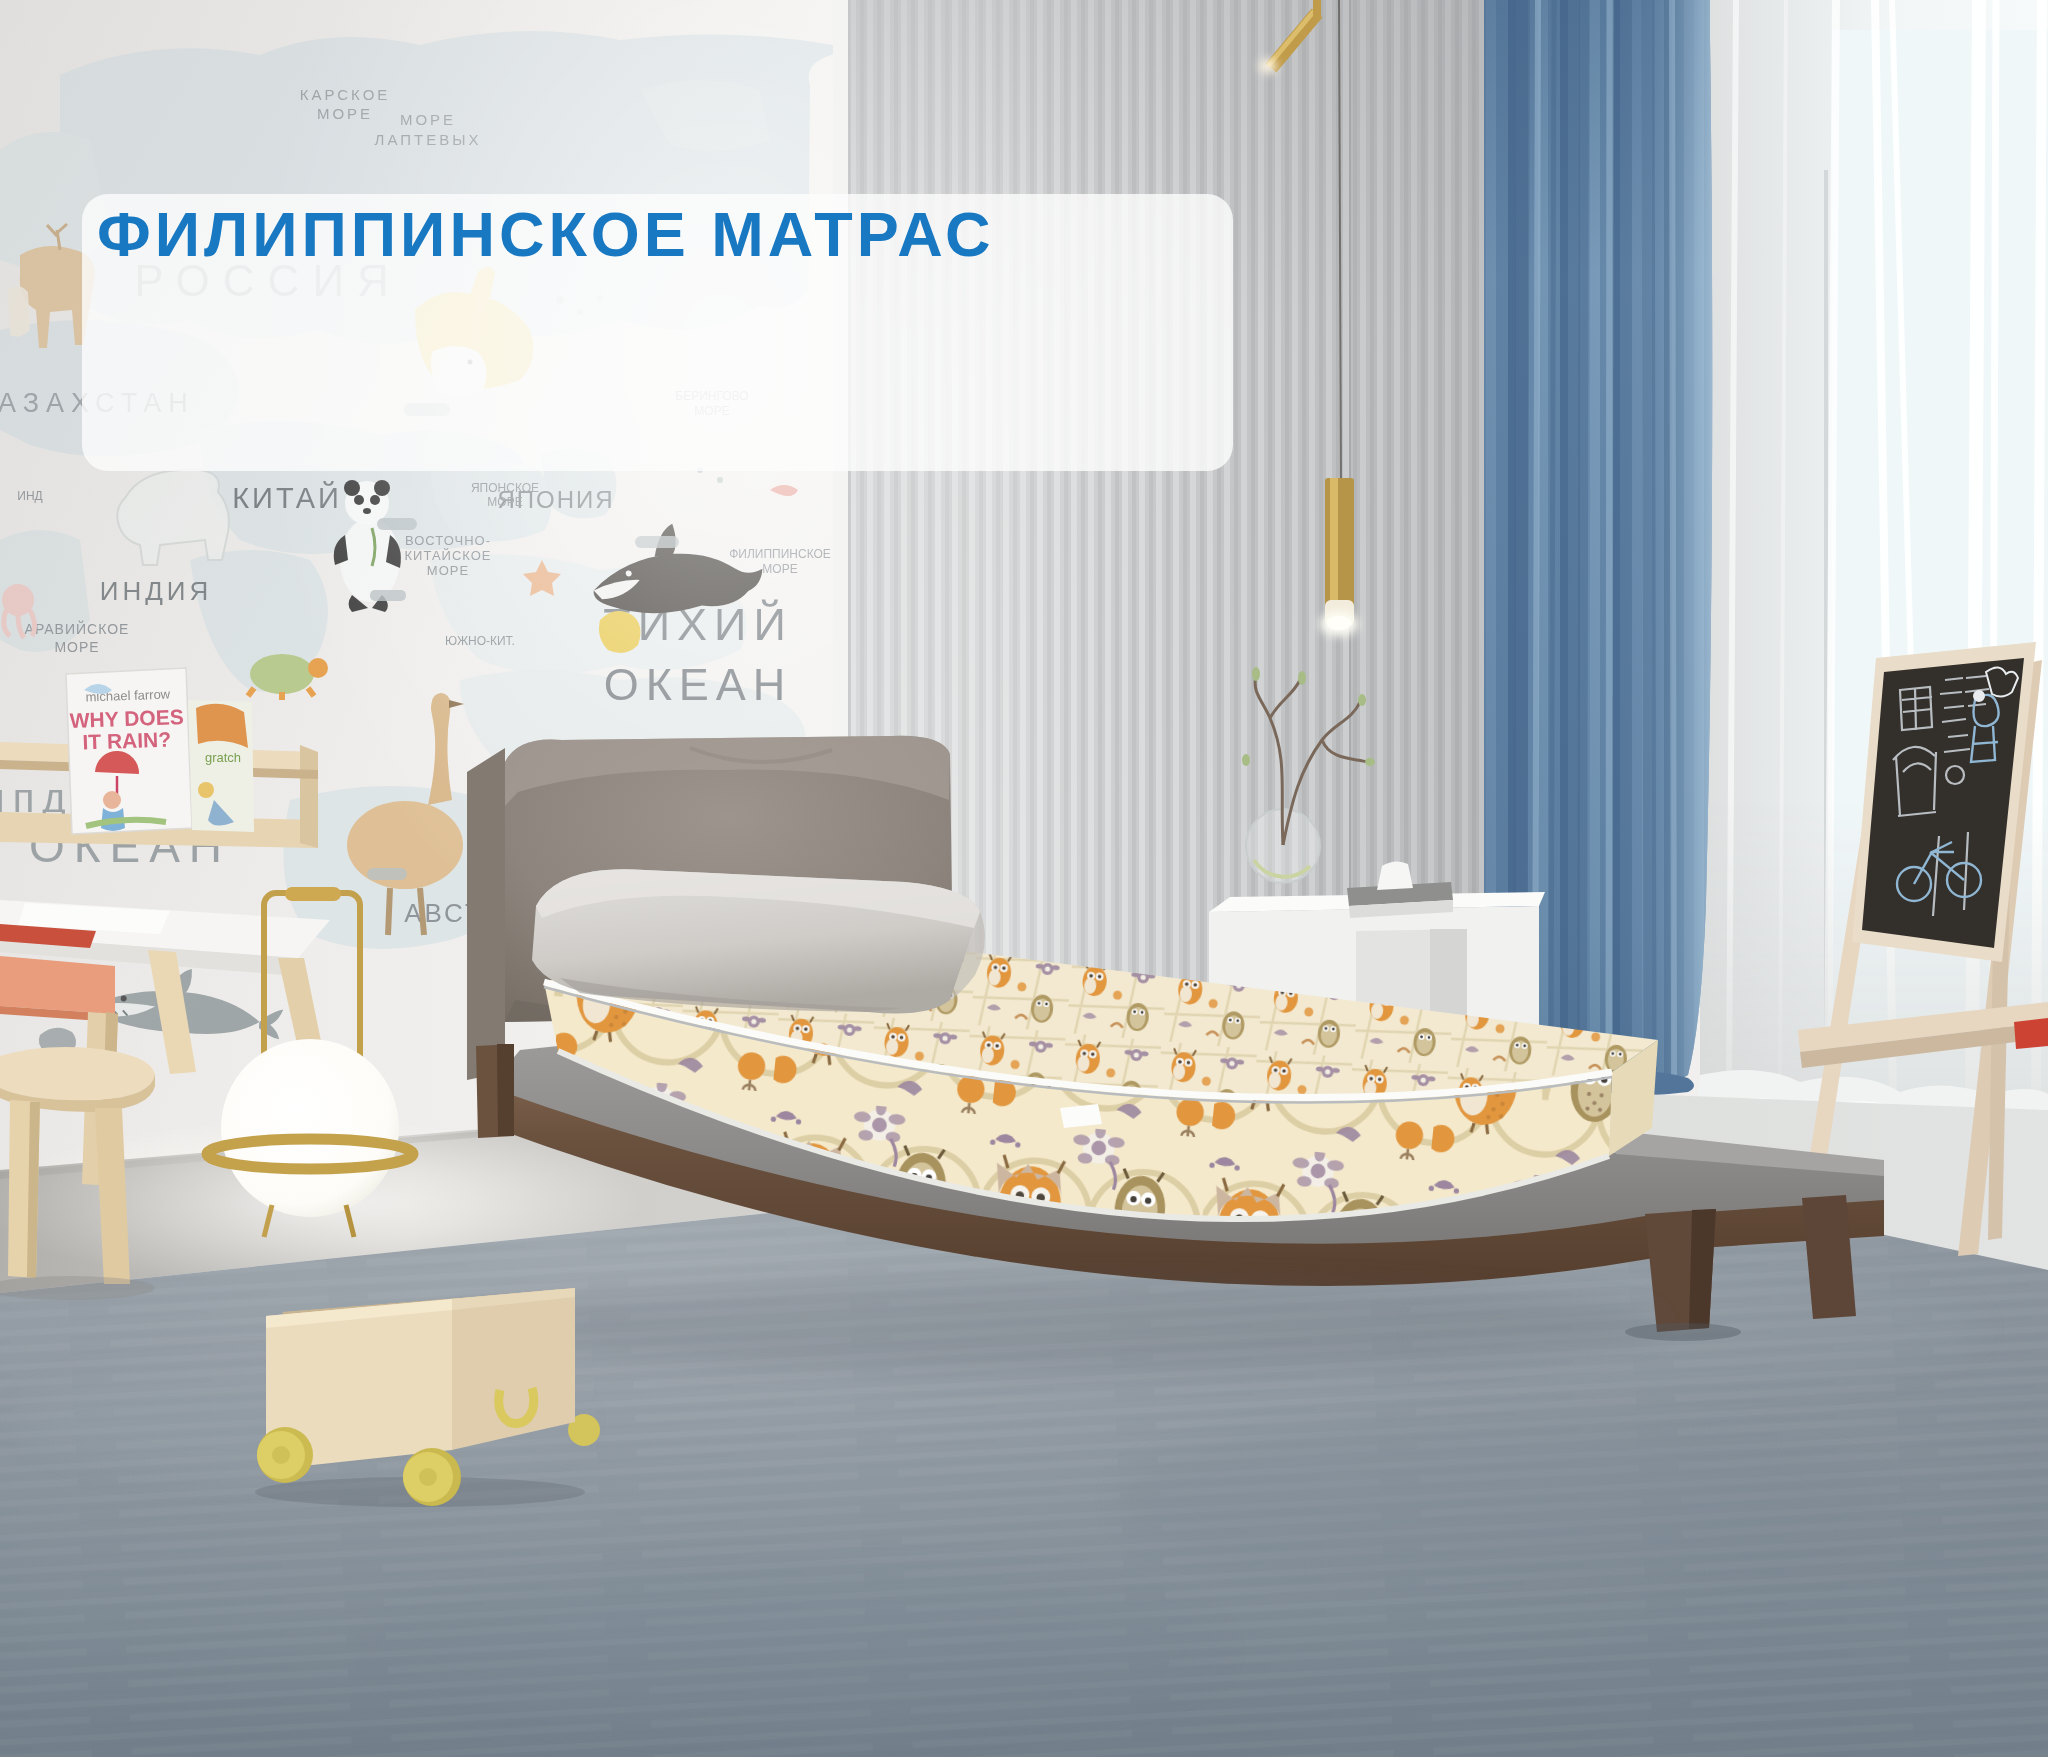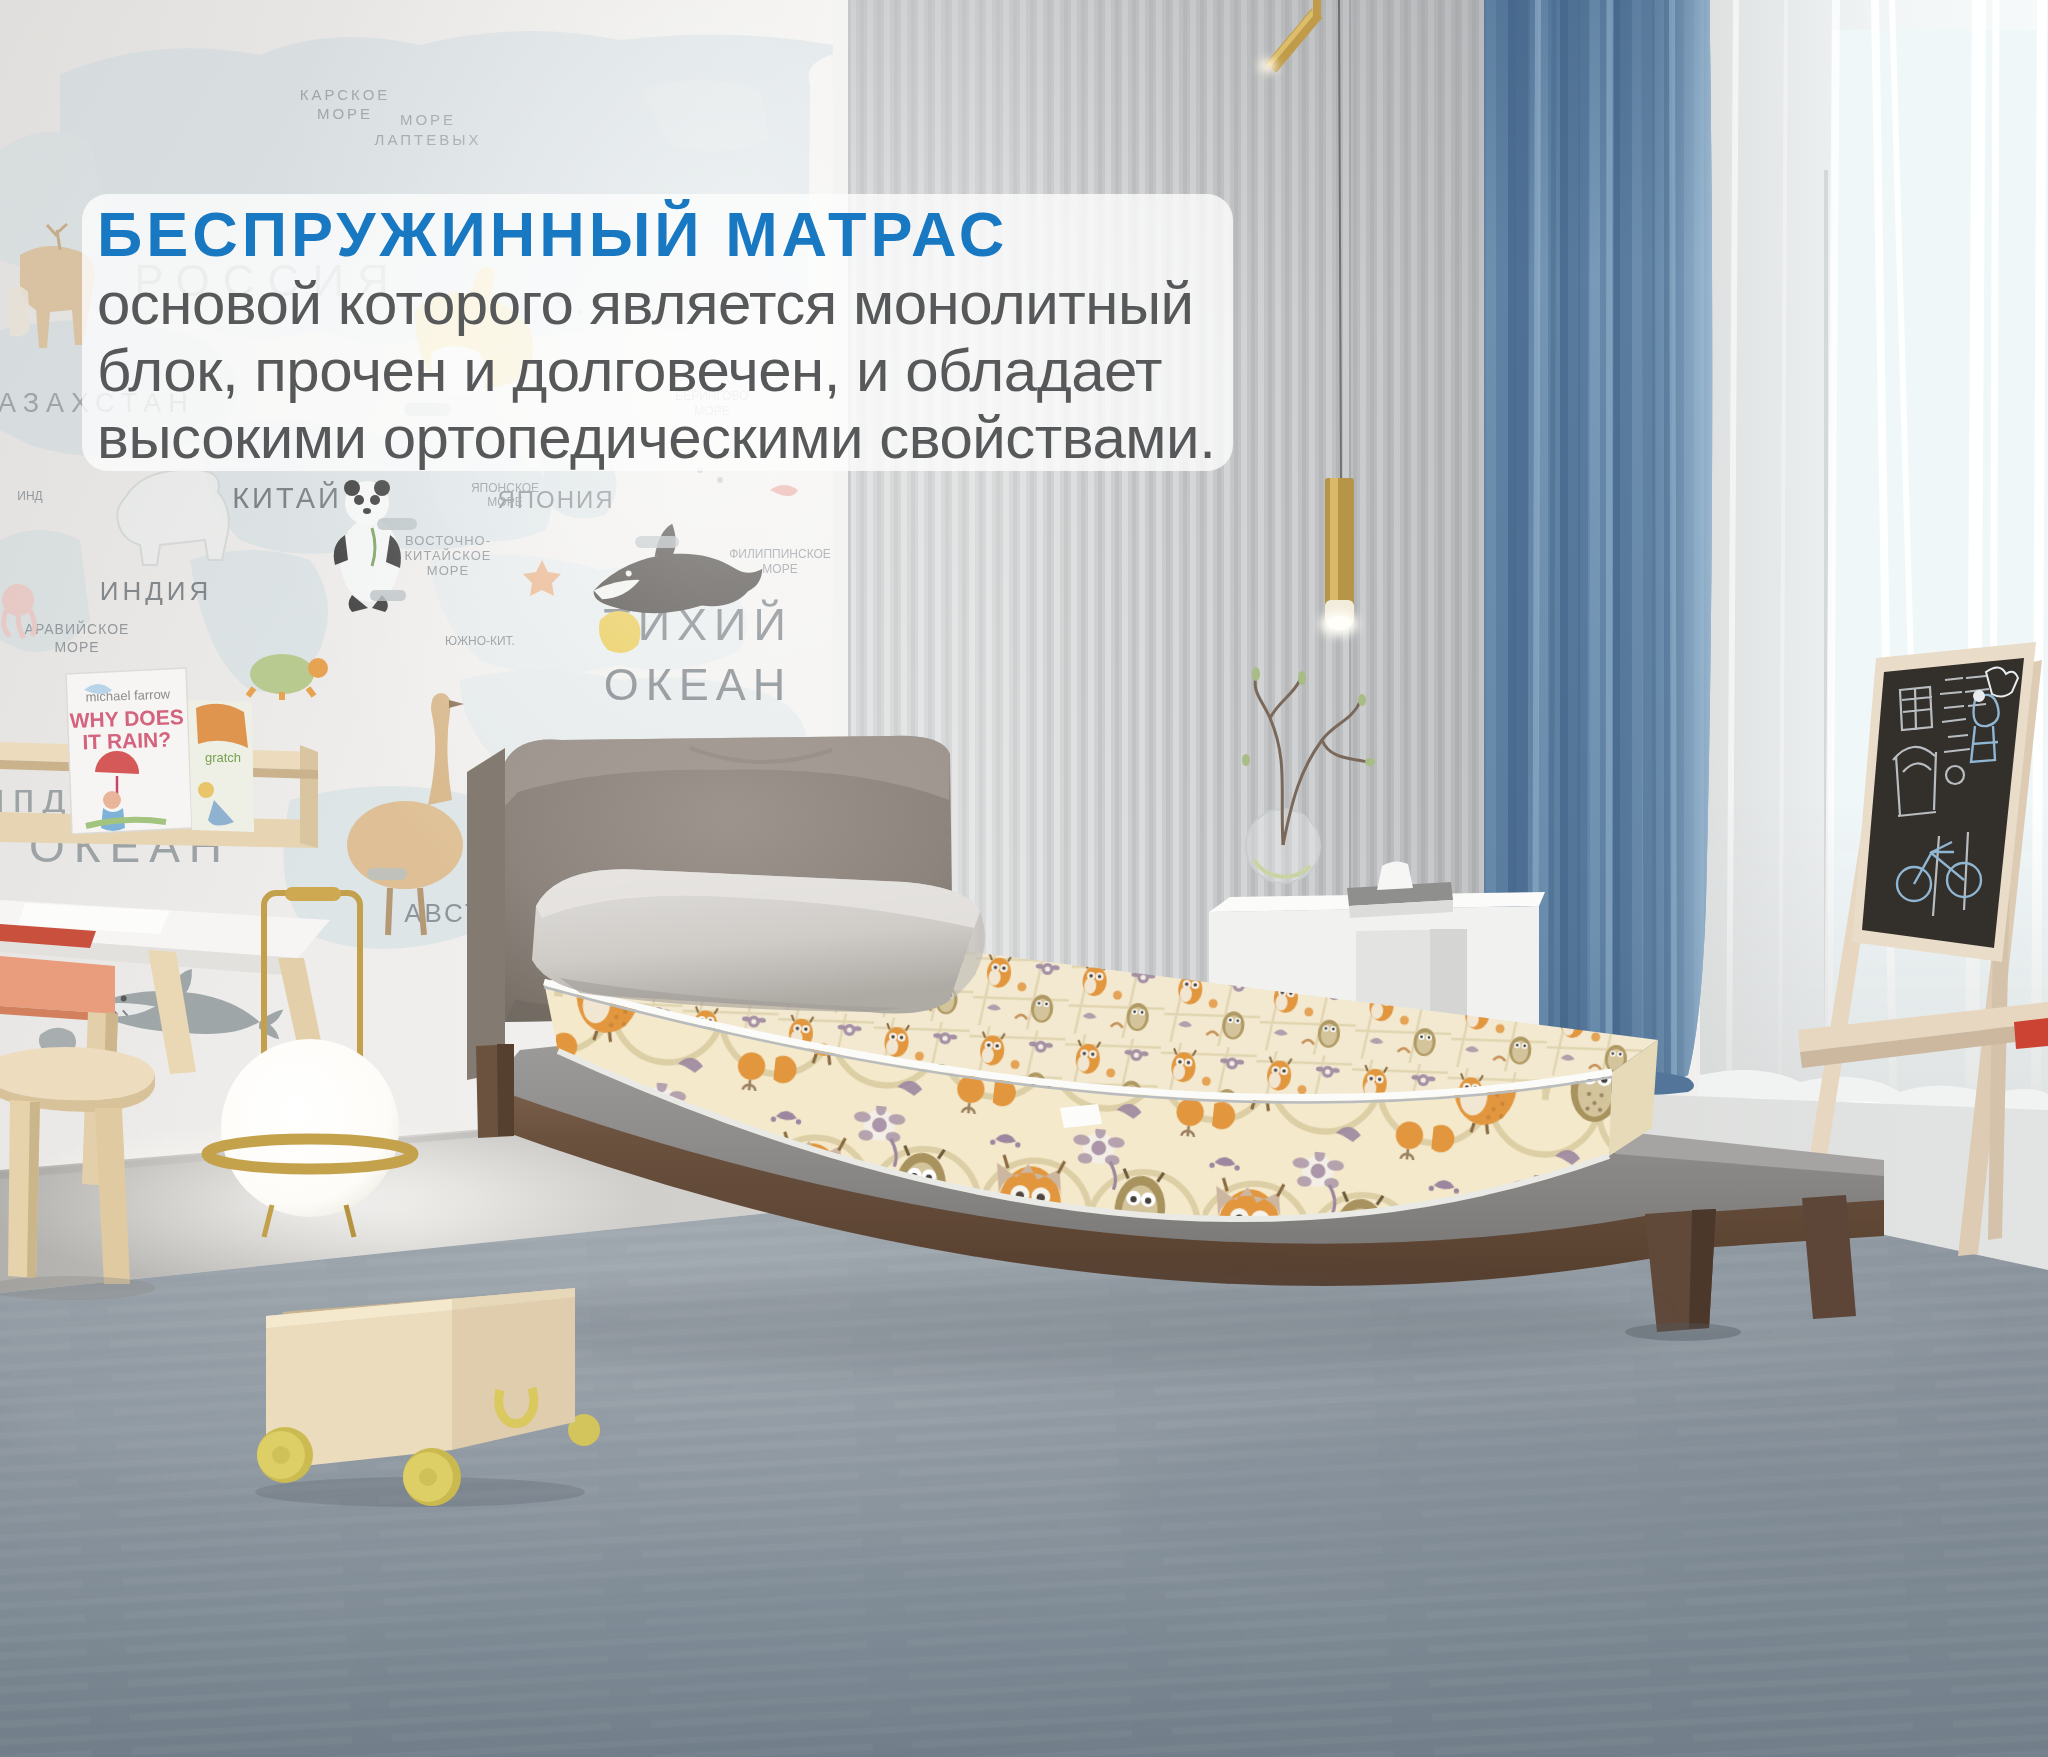--- a/index.html
+++ b/index.html
@@ -619,15 +619,14 @@
   <circle cx="281" cy="1455" r="24" fill="#ddcf66"></circle>
   <circle cx="281" cy="1455" r="9" fill="#cfc058"></circle>
   <circle cx="432" cy="1477" r="29" fill="#c9b94e"></circle>
   <circle cx="428" cy="1477" r="25" fill="#ddcf66"></circle>
   <circle cx="428" cy="1477" r="9" fill="#cfc058"></circle>
 
  </g>
 </g>
 </svg>
 <div class="tbox"></div>
-<div class="title">БЕСПРУЖИННЫЙ МАТРАС</div>
-<div class="body1">основой которого является монолитный<br>блок, прочен и долговечен, и обладает<br>высокими ортопедическими свойствами.</div>
+<div class="title">ФИЛИППИНСКОЕ МАТРАС</div>
 </div>
 
 </body></html>

